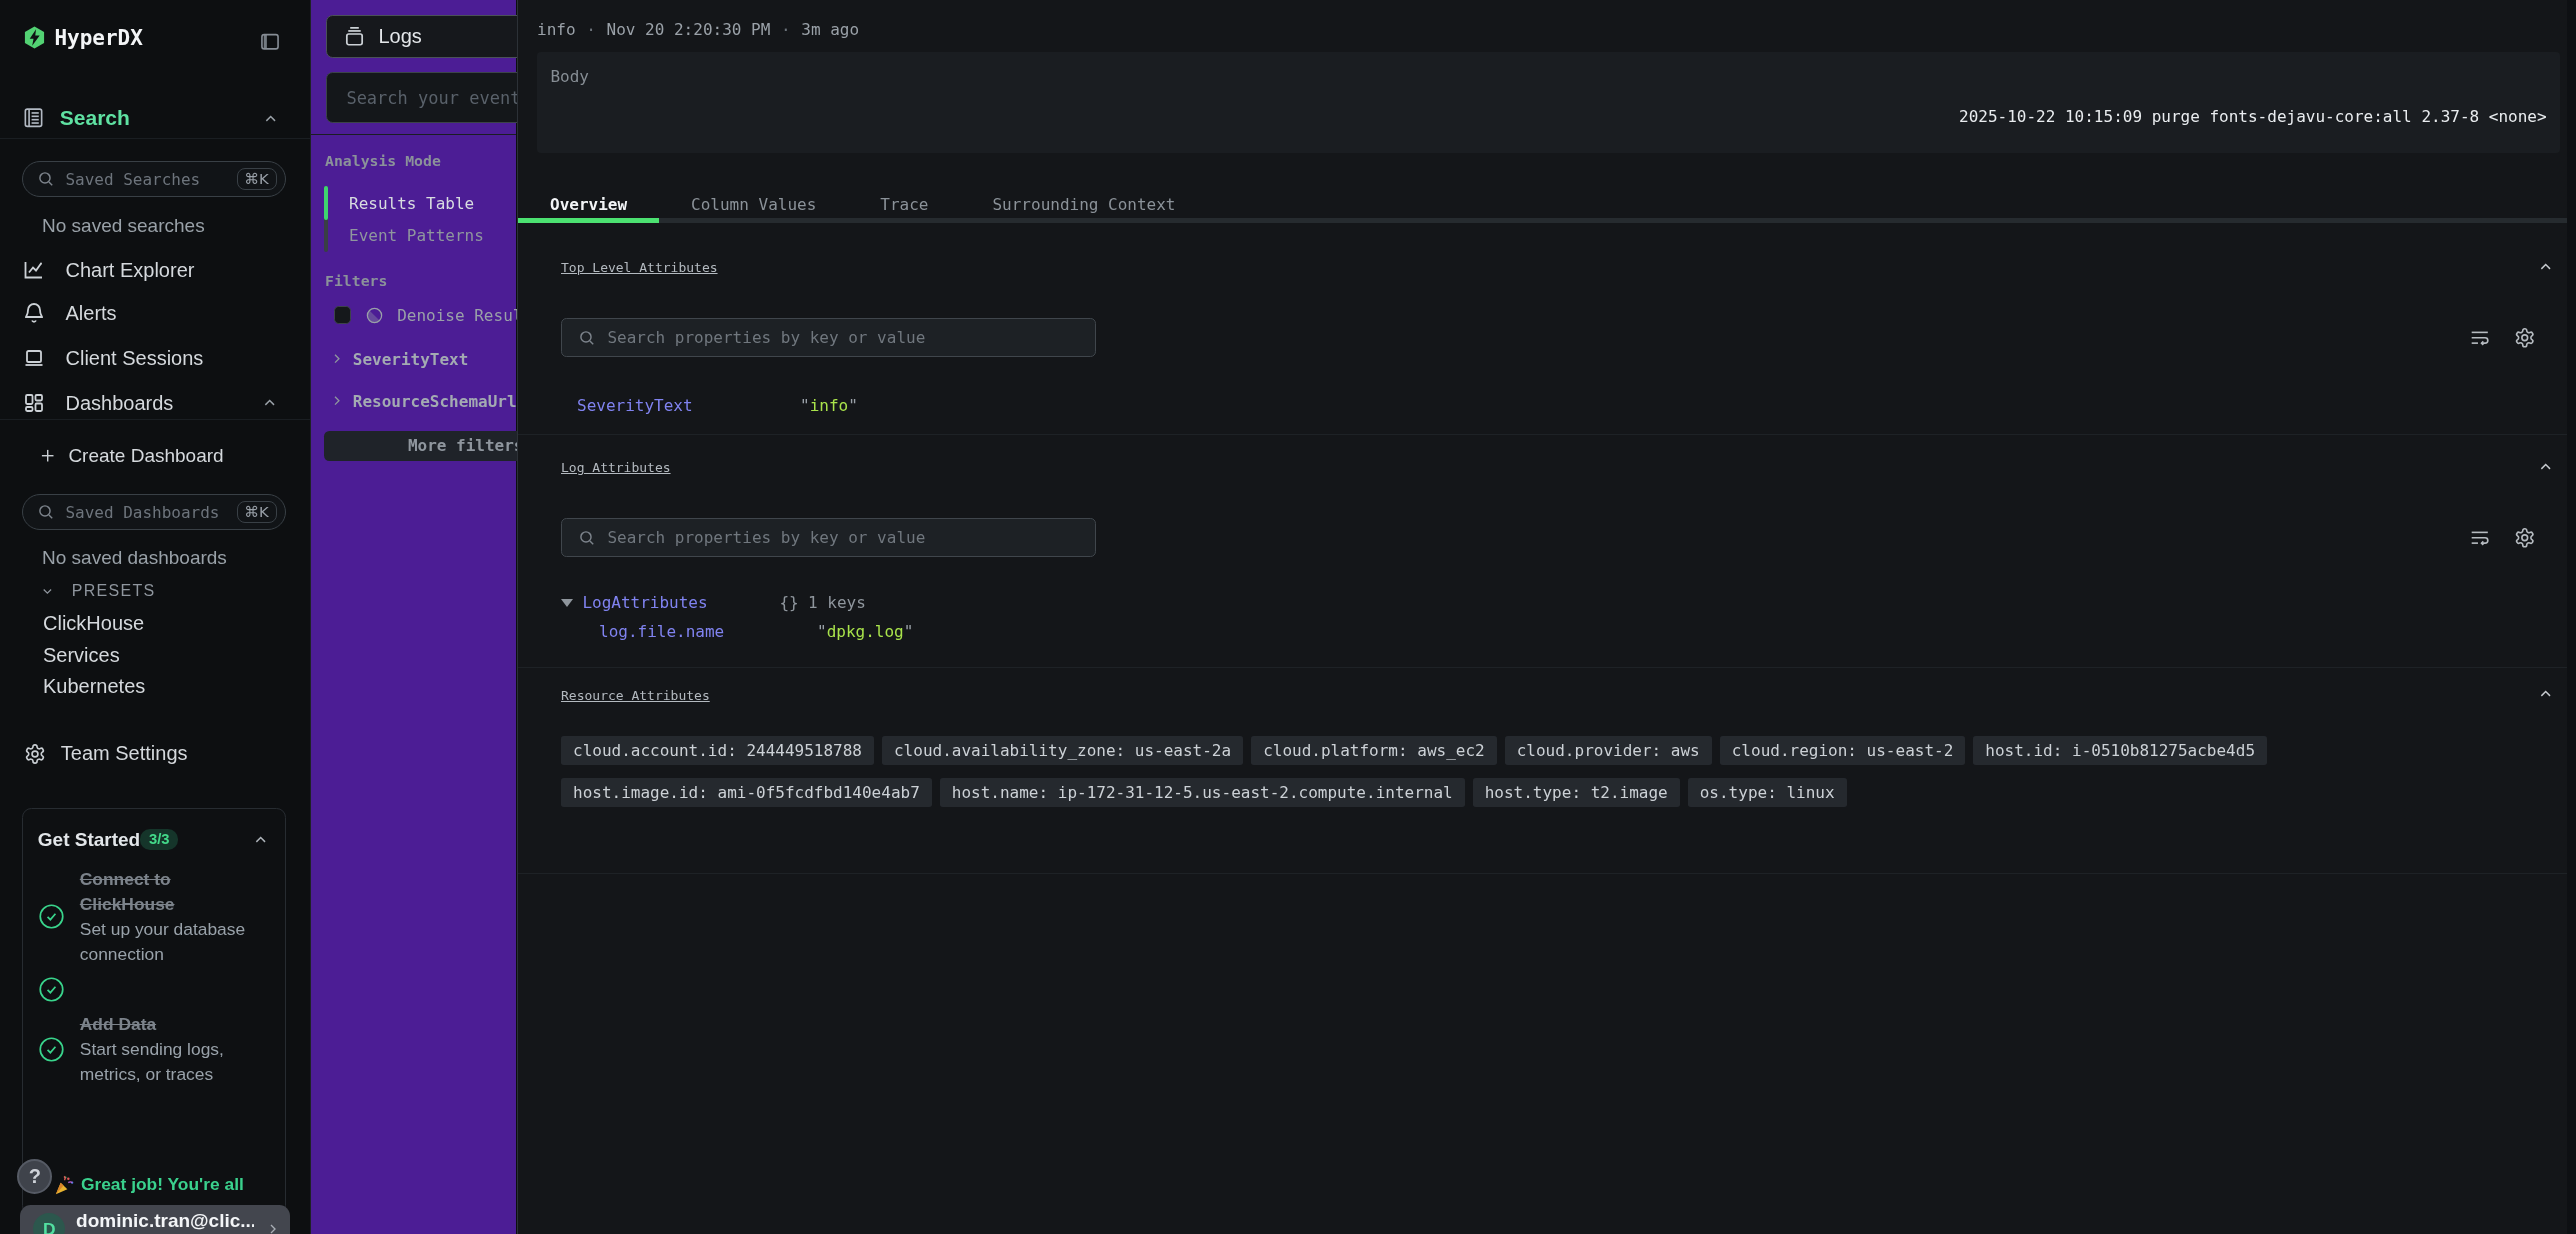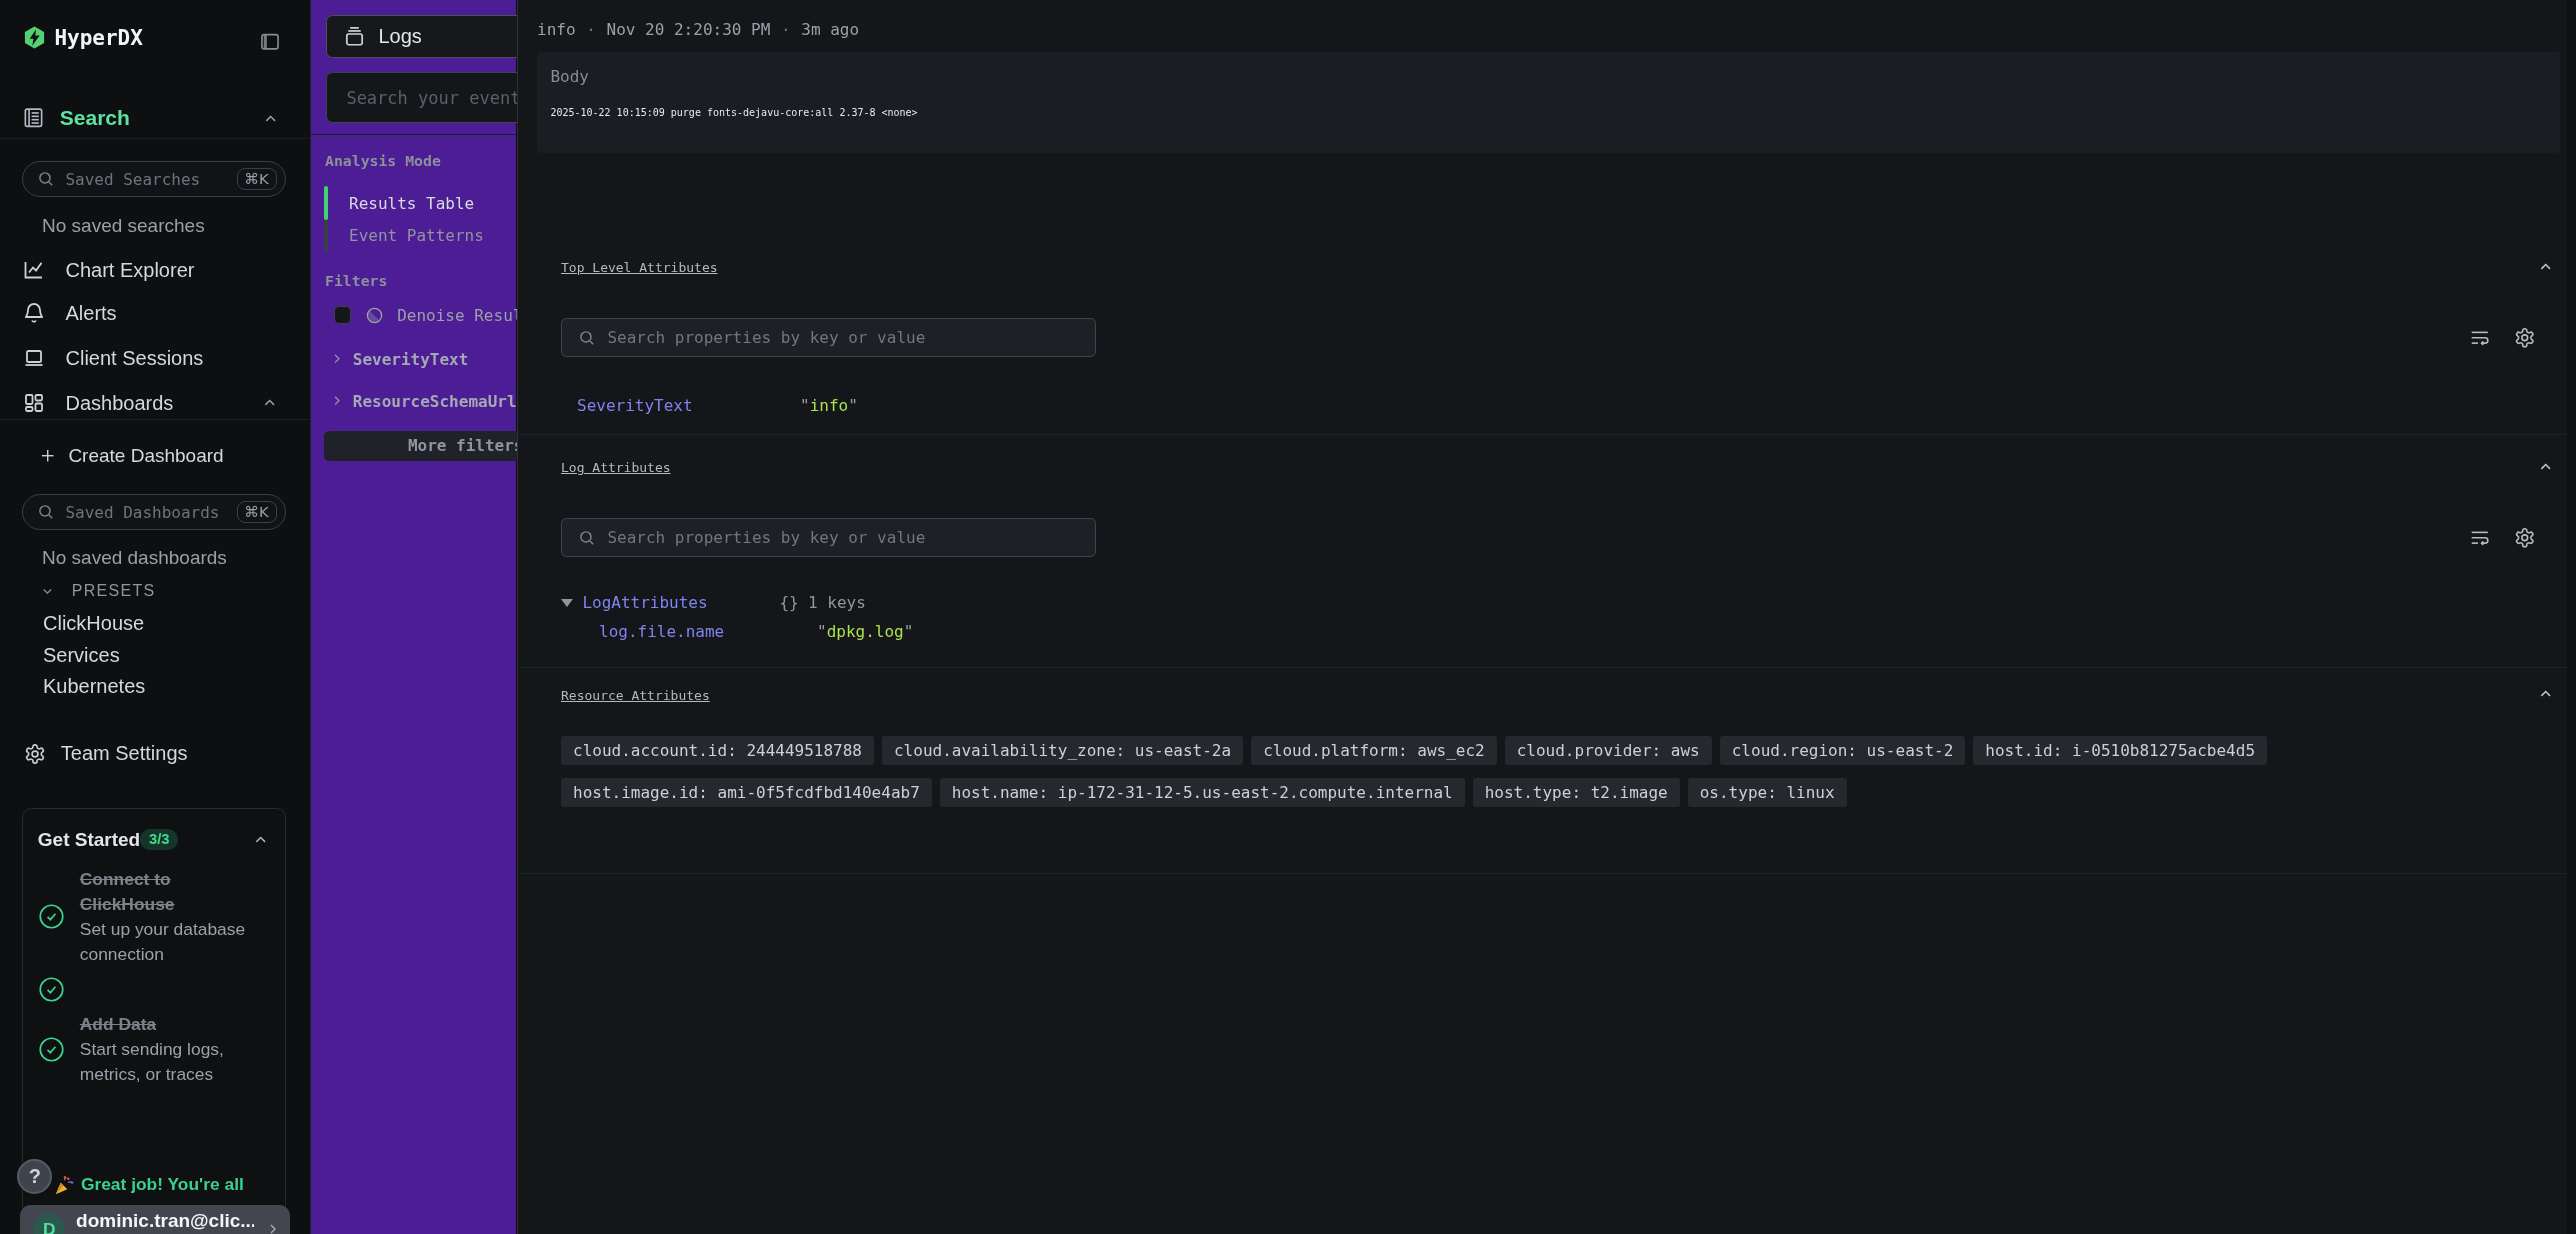--- a/index.html
+++ b/index.html
@@ -81,21 +81,21 @@
   .fgroup .chev { width:13.4px; height:13.4px; color:#8f969e; }
   .fgroup .glabel { font-family:"DejaVu Sans Mono", monospace; font-size:16px; font-weight:bold; }
   .more-filters { position:absolute; left:12.7px; top:431px; width:284px; height:29.5px; background:#1f2329; border-radius:5.4px; font-family:"DejaVu Sans Mono", monospace; font-size:16px; font-weight:bold; color:#8f969e; text-align:center; line-height:29.5px; cursor:pointer; }
 
   
   .drawer { position:absolute; left:517px; top:0; width:2059px; height:1234px; background:#141619; border-left:1.3px solid #2c3137; z-index:10; }
   .ev-header { position:absolute; left:19px; top:19px; height:20px; display:flex; align-items:center; gap:10.7px; font-family:"DejaVu Sans Mono", monospace; font-size:16px; color:#9aa1a8; }
   .ev-header .dot { color:#6c737b; }
   .body-panel { position:absolute; left:19px; top:52px; width:2023px; height:101px; background:#1a1d21; border-radius:4px; padding:14.8px 13.4px; }
   .body-label { font-family:"DejaVu Sans Mono", monospace; font-size:16px; color:#868d94; }
-  .body-text { margin-top:21.5px; font-family:"DejaVu Sans Mono", monospace; font-size:10px; color:#e9ecef; }
+  .body-text { margin-top:21.5px; font-family:"DejaVu Sans Mono", monospace; font-size:16px; color:#e9ecef;text-align:right; }
   .tabs { position:absolute; left:0; top:189px; width:2059px; height:34px; border-bottom:5.4px solid #262b2f; display:flex; }
   .tab { padding:0 32px; font-family:"DejaVu Sans Mono", monospace; font-size:16px; line-height:31px; color:#8b9299; position:relative; cursor:pointer; }
   .tab.active { color:#f2f4f6; font-weight:bold; }
   .tab.active::after { content:''; position:absolute; left:0; right:0; bottom:-5.4px; height:5.4px; background:#4ce271; }
   .section { position:absolute; left:0; width:2059px; border-bottom:1.3px solid #1e2226; }
   .sec-title { position:absolute; left:43px; font-family:"DejaVu Sans Mono", monospace; font-size:13px; color:#b4bac0;text-decoration:underline; }
   .sec-collapse { position:absolute; right:23px; width:17.4px; height:17.4px; color:#c5c9ce; cursor:pointer; }
   .sec-search { position:absolute; left:43px; width:535px; height:39px; border:1.3px solid #40464c; border-radius:5.4px; background:#1d2125; display:flex; align-items:center; gap:12px; padding-left:16px; }
   .sec-search .micon { width:17.4px; height:17.4px; color:#7d848c; flex:0 0 17.4px; }
   .sec-search input { flex:1; background:transparent; border:none; outline:none; font-family:"DejaVu Sans Mono", monospace; font-size:16px; color:#aab0b6; height:100%; }
@@ -411,20 +411,26 @@
       <span>Nov 20 2:20:30 PM</span>
       <span class="dot">·</span>
       <span>3m ago</span>
     </div>
 
     <div class="body-panel">
       <div class="body-label">Body</div>
       <div class="body-text">2025-10-22 10:15:09 purge fonts-dejavu-core:all 2.37-8 &lt;none&gt;</div>
     </div>
 
+    <div class="tabs" id="drawer-tabs">
+        <div class="tab active">Overview</div>
+        <div class="tab">Column Values</div>
+        <div class="tab">Trace</div>
+        <div class="tab">Surrounding Context</div>
+      </div>
 
     <div class="section" style="top:236px;height:199px;">
       <div class="sec-title" style="top:24px">Top Level Attributes</div>
       <span class="sec-collapse" style="top:21.5px">
         <svg width="17.4" height="17.4" viewBox="0 0 24 24" fill="none" stroke="currentColor" stroke-width="2">
             <polyline points="6 15 12 9 18 15"></polyline>
           </svg>
       </span>
       <div class="sec-search" style="top:82px">
         <span class="micon">

